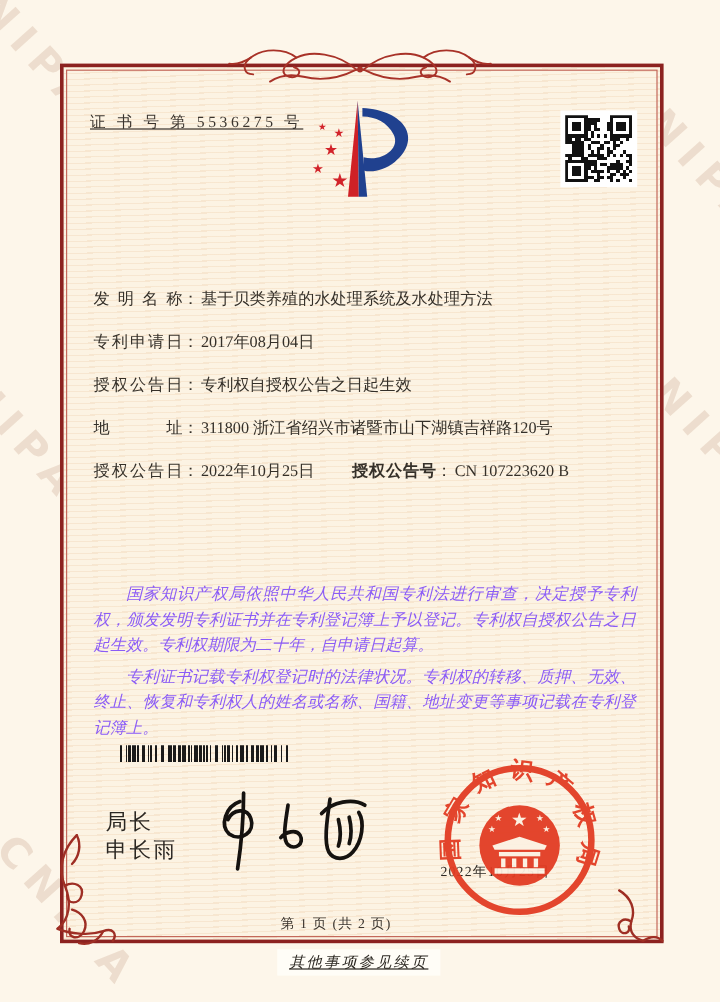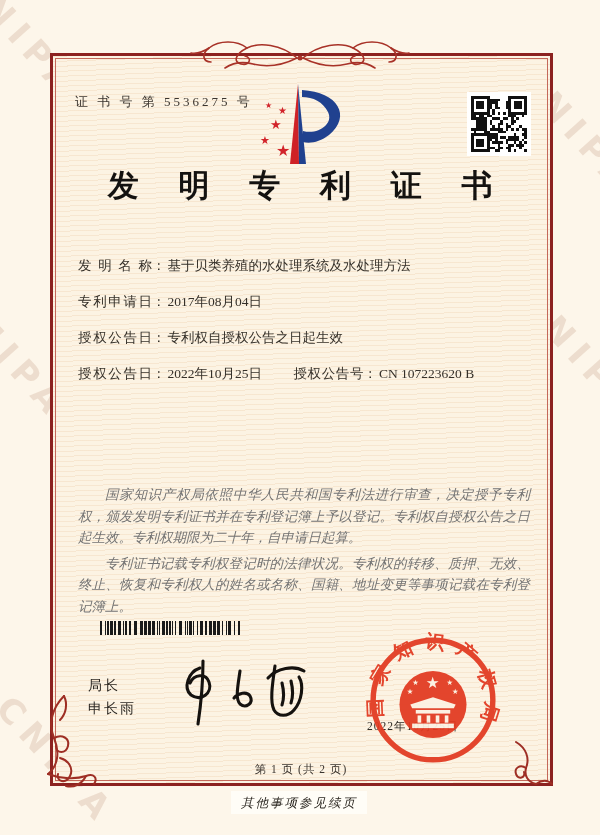--- a/index.html
+++ b/index.html
@@ -33,82 +33,82 @@
       repeating-linear-gradient(178deg, rgba(230,185,140,0.22) 0 1px, rgba(0,0,0,0) 1px 5px),
       #fcf3e3;
   }
   .frame::after{
     content:"";position:absolute;inset:2px;
     border:1px solid #c4685a;pointer-events:none;
   }
 
   .cert-no{
     position:absolute;left:75px;top:93px;
-    font-size:13px;letter-spacing:3px;color:#3a342e;
+    font-size:13px;letter-spacing:3px;color:#3a342e;text-decoration:underline;
   }
 
   .logo{position:absolute;left:232px;top:80px;}
 
   .qr-wrap{
     position:absolute;left:467px;top:92px;width:64px;height:64px;
     background:#ffffff;display:flex;align-items:center;justify-content:center;
   }
 
   .title{
     position:absolute;left:0;top:165px;width:100%;
     text-align:center;
     font-size:31px;font-weight:bold;letter-spacing:16px;
     color:#141210;text-indent:16px;
   }
 
-  .fields{position:absolute;left:78px;top:257px;width:452px;}
+  .fields{position:absolute;left:78px;top:240px;width:452px;}
   .frow{height:36px;font-size:13.5px;color:#353029;white-space:nowrap;}
   .flabel{
     display:inline-block;width:74px;
     text-align:justify;text-align-last:justify;
     vertical-align:top;
   }
   .fcolon{display:inline-block;}
   .fvalue{display:inline-block;margin-left:2px;}
   .fpair2{display:inline-block;margin-left:28px;}
-  .fpair2 .flabel{width:70px;}
+  .fpair2 .flabel{width:70px;font-weight:bold;}
 
   .paras{
     position:absolute;left:78px;top:484px;width:452px;
     font-size:13.5px;line-height:21.5px;
-    font-style:italic;color:#737373;
+    font-style:italic;color:#8b5cf6;
     text-align:justify;
   }
   .paras p{margin:0 0 4px 0;text-indent:2em;}
 
   .barcode{position:absolute;left:100px;top:621px;}
 
   .signer{
     position:absolute;left:88px;top:674px;
-    font-size:14px;color:#2b2username:#2b2username;
+    font-size:18px;color:#2b2username:#2b2username;
     color:#2b2722;line-height:23px;letter-spacing:2px;
   }
   .sig{position:absolute;left:172px;top:658px;}
 
   .seal{position:absolute;left:365px;top:632px;z-index:3;opacity:0.94;}
   .seal-date{
     position:absolute;left:367px;top:719px;z-index:2;
     font-size:11.5px;color:#2e2a24;letter-spacing:1px;
   }
 
   .page-info{
     position:absolute;left:0;top:762px;width:560px;
-    text-align:center;font-size:11.5px;color:#3a342e;letter-spacing:1px;padding-left:21px;
+    text-align:center;font-size:11.5px;color:#3a342e;letter-spacing:1px;
   }
   .footer-note-box{
     position:absolute;left:231px;top:791px;z-index:2;
     background:#fffdf7;padding:2px 10px;
   }
   .footer-note{
-    font-size:12.5px;font-style:italic;color:#2c2822;letter-spacing:2px;
+    font-size:12.5px;font-style:italic;color:#2c2822;letter-spacing:2px;text-decoration:underline;
   }
 
   .ornament-top{position:absolute;left:189px;top:36px;z-index:2;}
   .flourish-bl{position:absolute;left:34px;top:694px;z-index:2;}
   .flourish-br{position:absolute;left:508px;top:738px;z-index:2;}
 </style>
 </head>
 <body>
 
 <div class="page">
@@ -323,31 +323,33 @@
         <rect x="2" y="2" width="3" height="3" fill="#111"></rect>
         <rect x="14" y="0" width="7" height="7" fill="#111"></rect>
         <rect x="15" y="1" width="5" height="5" fill="#fff"></rect>
         <rect x="16" y="2" width="3" height="3" fill="#111"></rect>
         <rect x="0" y="14" width="7" height="7" fill="#111"></rect>
         <rect x="1" y="15" width="5" height="5" fill="#fff"></rect>
         <rect x="2" y="16" width="3" height="3" fill="#111"></rect>
       </svg>
   </div>
 
-  <div class="title">发 明 专 利 证 书</div>
 
   <div class="fields">
     <div class="frow">
       <span class="flabel">发明名称</span><span class="fcolon">：</span><span class="fvalue">基于贝类养殖的水处理系统及水处理方法</span>
     </div>
     <div class="frow">
       <span class="flabel">专利申请日</span><span class="fcolon">：</span><span class="fvalue">2017年08月04日</span>
     </div>
     <div class="frow">
       <span class="flabel">授权公告日</span><span class="fcolon">：</span><span class="fvalue">专利权自授权公告之日起生效</span>
+    </div>
+    <div class="frow">
+      <span class="flabel">地址</span><span class="fcolon">：</span><span class="fvalue">311800 浙江省绍兴市诸暨市山下湖镇吉祥路120号</span>
     </div>
     <div class="frow">
       <span><span class="flabel">授权公告日</span><span class="fcolon">：</span><span class="fvalue">2022年10月25日</span></span>
       <span class="fpair2"><span class="flabel">授权公告号</span><span class="fcolon">：</span><span class="fvalue">CN 107223620 B</span></span>
     </div>
   </div>
 
   <div class="paras">
     <p>国家知识产权局依照中华人民共和国专利法进行审查，决定授予专利权，颁发发明专利证书并在专利登记簿上予以登记。专利权自授权公告之日起生效。专利权期限为二十年，自申请日起算。</p>
     <p>专利证书记载专利权登记时的法律状况。专利权的转移、质押、无效、终止、恢复和专利权人的姓名或名称、国籍、地址变更等事项记载在专利登记簿上。</p>

